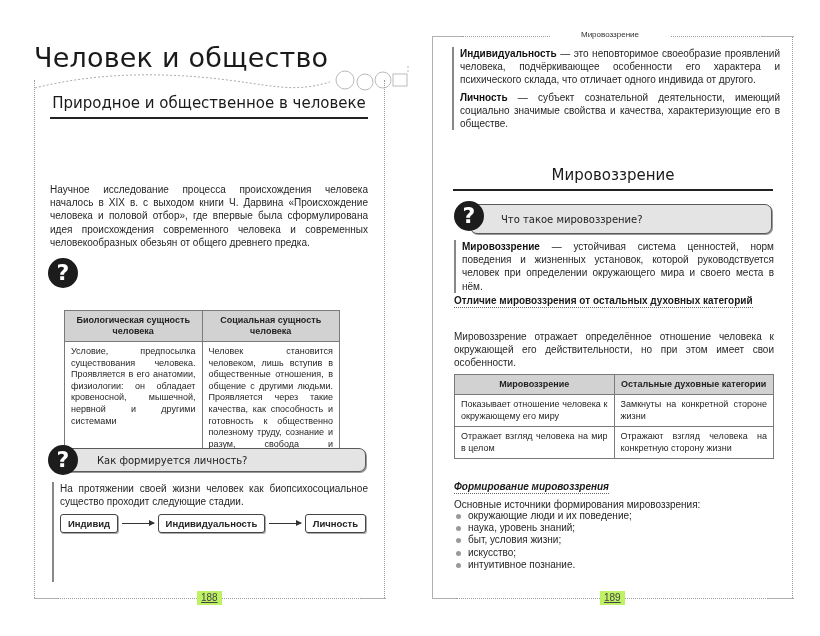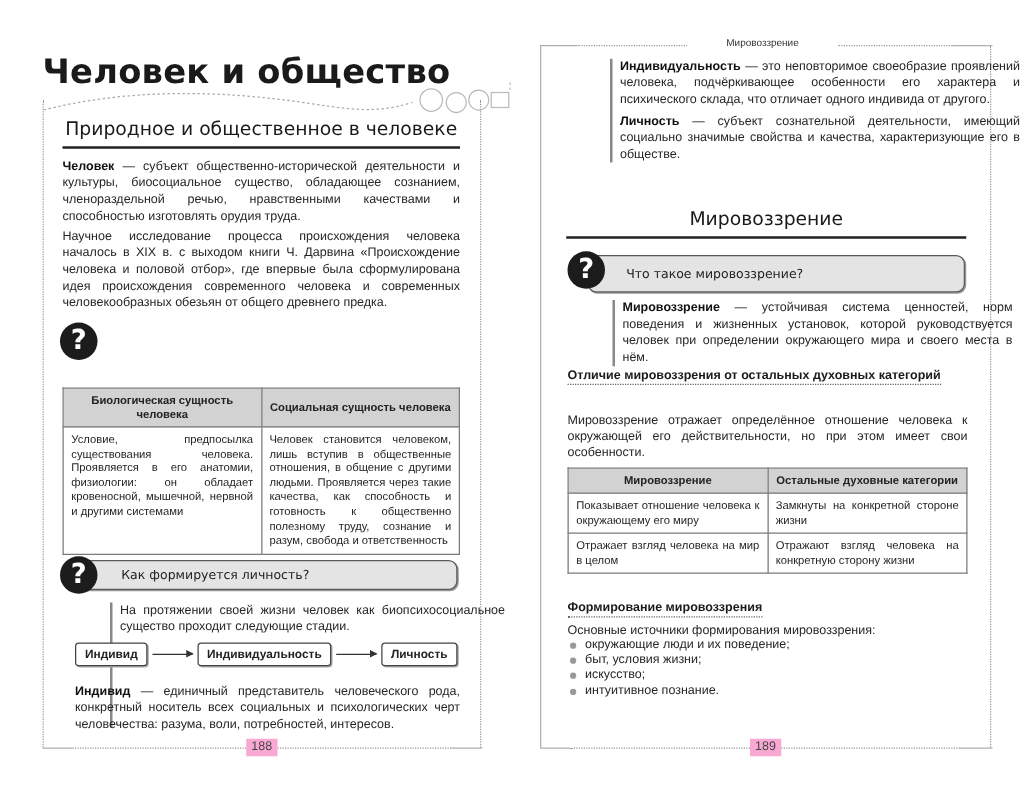--- a/index.html
+++ b/index.html
@@ -19,44 +19,44 @@
     position: absolute; left: 22px; top: 36px; width: 361px; height: 562px;
     border-left: 1px solid #b0b0b0; border-right: 1px dotted #9a9a9a;
   }
   .frame-bottom {
     position: absolute; top: 598px; height: 1px; border-top: 1px dotted #9a9a9a;
   }
   .frame-bottom.solid { border-top: 1px solid #b0b0b0; }
 
   .page-number {
     position: absolute; top: 591px; font-size: 10px; color: #444;
-    background: #f9a8d4; padding: 0 4px; line-height: 14px;
+    background: #bef264; padding: 0 4px; line-height: 14px; text-decoration: underline;
   }
 
   .running-head {
     position: absolute; top: 29px; left: 140px; width: 120px; text-align: center;
     font-size: 8px; color: #333; background: #fff; line-height: 12px;
   }
 
   .chapter-title {
     position: absolute; left: 34px; top: 42px;
-    font-family: "DejaVu Sans", sans-serif; font-weight: bold; font-size: 27px; color: #1a1a1a;
+    font-family: "DejaVu Sans", sans-serif; font-weight: normal; font-size: 27px; color: #1a1a1a;
     letter-spacing: 0.2px;
   }
   .wave { position: absolute; left: 30px; top: 64px; }
 
   .section-title {
     position: absolute; text-align: center;
     font-family: "DejaVu Sans", sans-serif; font-size: 15px; color: #1a1a1a;
     border-bottom: 2px solid #222; padding-bottom: 5px;
   }
 
   .para { position: absolute; font-size: 10px; line-height: 13.2px; text-align: justify; color: #262626; }
   .para b { color: #111; }
-  .bar-left { border-left: 2px solid #888; padding-left: 6px; margin-left: 36px; }
+  .bar-left { border-left: 2px solid #888; padding-left: 6px; }
 
   .question {
     position: absolute; height: 26px;
     background: #e4e4e4; border: 1px solid #5a5a5a; border-radius: 7px;
     box-shadow: 1px 1px 0 #999;
   }
   .question-text {
     position: absolute; left: 34px; top: 0; bottom: 0; display: flex; align-items: center;
     font-family: "DejaVu Sans", sans-serif; font-size: 10px; line-height: 13px; color: #222;
   }
@@ -114,29 +114,26 @@
   </svg>
 
   <div class="frame-left"></div>
   <div class="frame-bottom solid" style="left:34px;width:24px;"></div>
   <div class="frame-bottom" style="left:58px;width:303px;"></div>
   <div class="frame-bottom solid" style="left:361px;width:25px;"></div>
   <div class="page-number" style="left:197px;">188</div>
 
   <div class="section-title" style="left:50px;top:94px;width:318px;">Природное и общественное в человеке</div>
 
-  <div class="para" style="left:50px;top:127px;width:318px;">
-    <b>Человек</b><span> — субъект общественно-исторической деятельности и культуры, биосоциальное существо, обладающее сознанием, членораздельной речью, нравственными качествами и способностью изготовлять орудия труда.</span>
-  </div>
 
   <div class="para" style="left:50px;top:183px;width:318px;">Научное исследование процесса происхождения человека началось в XIX в. с выходом книги Ч. Дарвина «Происхождение человека и половой отбор», где впервые была сформулирована идея происхождения современного человека и современных человекообразных обезьян от общего древнего предка.</div>
 
   <div class="q-icon" style="left:48px;top:258px;">?</div>
 
-  <table class="tbl" style="left:50px;top:310px;width:318px;border-radius:27px;">
+  <table class="tbl" style="left:64px;top:310px;width:276px;border-radius:27px;">
     <thead>
       <tr>
         <th style="width:50%;">Биологическая сущность человека</th>
         <th>Социальная сущность человека</th>
       </tr>
     </thead>
     <tbody>
       <tr>
         <td>Условие, предпосылка существования человека. Проявляется в его анатомии, физиологии: он обладает кровеносной, мышечной, нервной и другими системами</td>
         <td>Человек становится человеком, лишь вступив в общественные отношения, в общение с другими людьми. Проявляется через такие качества, как способность и готовность к общественно полезному труду, сознание и разум, свобода и ответственность</td>
@@ -154,23 +151,20 @@
   </div>
 
   <div class="flow" style="left:60px;top:514px;width:306px;">
     <div class="flow-box">Индивид</div>
     <div class="flow-arrow" style="width:46px;margin:0 4px;"></div>
     <div class="flow-box">Индивидуальность</div>
     <div class="flow-arrow" style="width:46px;margin:0 4px;"></div>
     <div class="flow-box">Личность</div>
   </div>
 
-  <div class="para" style="left:60px;top:547px;width:308px;">
-    <b>Индивид</b><span> — единичный представитель человеческого рода, конкретный носитель всех социальных и психологических черт человечества: разума, воли, потребностей, интересов.</span>
-  </div>
 </div>
 
 <div class="page page-right">
 
   <div class="frame-right"></div>
   <div style="position:absolute;left:22px;top:36px;width:30px;border-top:1px solid #b0b0b0;"></div>
   <div style="position:absolute;left:52px;top:36px;width:300px;border-top:1px dotted #9a9a9a;"></div>
   <div style="position:absolute;left:352px;top:36px;width:32px;border-top:1px solid #b0b0b0;"></div>
   <div class="running-head">Мировоззрение</div>
 
@@ -214,25 +208,26 @@
         <td>Показывает отношение человека к окружающему его миру</td>
         <td>Замкнуты на конкретной стороне жизни</td>
       </tr>
       <tr>
         <td>Отражает взгляд человека на мир в целом</td>
         <td>Отражают взгляд человека на конкретную сторону жизни</td>
       </tr>
     </tbody>
   </table>
 
-  <div class="subhead" style="left:44px;top:477px;width:300px;">
+  <div class="subhead" style="left:44px;top:477px;width:300px;font-style:italic;">
     <span>Формирование мировоззрения</span>
   </div>
 
   <div class="para" style="left:44px;top:498px;width:320px;">Основные источники формирования мировоззрения:</div>
 
   <ul class="bullets" style="left:44px;top:510px;width:320px;">
     <li>окружающие люди и их поведение;</li>
+    <li>наука, уровень знаний;</li>
     <li>быт, условия жизни;</li>
     <li>искусство;</li>
     <li>интуитивное познание.</li>
   </ul>
 </div>
 
 </body></html>

